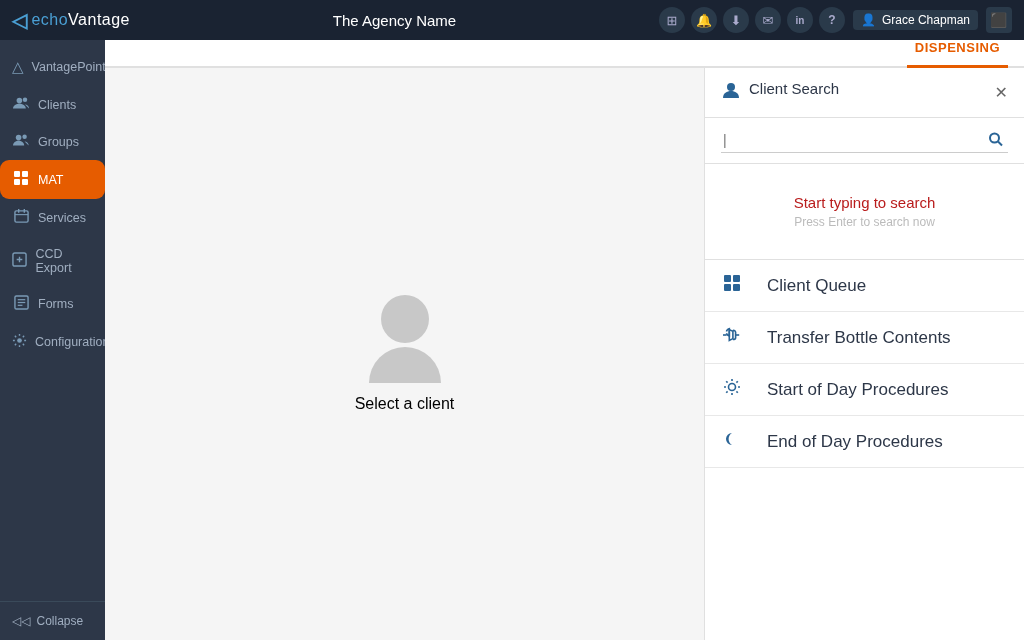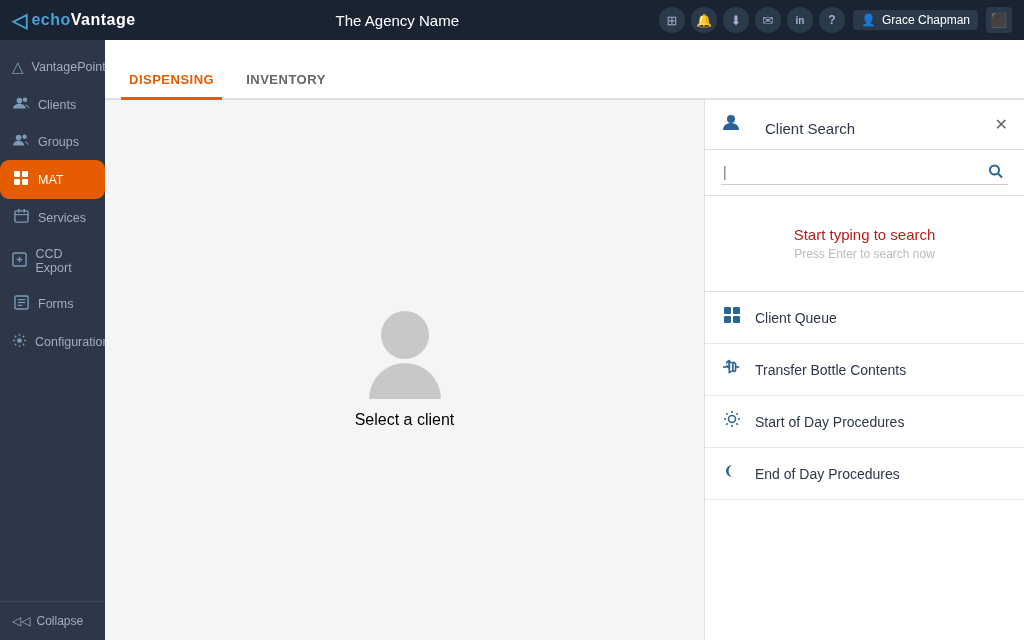--- a/index.html
+++ b/index.html
@@ -21,21 +21,21 @@
       gap: 4px;
     }
     .logo-icon {
       color: #4a9fd4;
       font-size: 20px;
       font-weight: bold;
     }
     .logo-text {
       color: #fff;
       font-size: 16px;
-      font-weight: 700;
+      font-weight: 400;
       letter-spacing: 0.5px;
     }
     .logo-text span { color: #4a9fd4; }
     .header-title {
       color: #fff;
       font-size: 15px;
       font-weight: 500;
     }
     .header-right {
       display: flex;
@@ -145,23 +145,24 @@
       background: #fff;
       position: relative;
     }
 
     
     .tabs-bar {
       display: flex;
       align-items: flex-end;
       border-bottom: 2px solid #e0e0e0;
       padding: 0 16px;
-      height: 60px;
+      height: 28px;
       flex-shrink: 0;
       background: #fff;
+      flex-direction: column;
     }
     .tab {
       padding: 0 8px 10px;
       font-size: 13px;
       font-weight: 600;
       cursor: pointer;
       color: #666;
       text-transform: uppercase;
       letter-spacing: 0.5px;
       border-bottom: 3px solid transparent;
@@ -224,22 +225,22 @@
     }
     .client-search-header {
       display: flex;
       align-items: center;
       justify-content: space-between;
       padding: 12px 16px;
       border-bottom: 1px solid #e0e0e0;
     }
     .client-search-title-row {
       display: flex;
-      align-items: flex-end;
-      gap: 24px;
+      align-items: flex-start;
+      gap: 8px;
     }
     .client-search-icon { color: #2a6496; font-size: 18px; }
     .client-search-title { font-size: 15px; color: #2d3748; font-weight: 500; }
     .close-btn {
       cursor: pointer;
       color: #666;
       font-size: 16px;
       line-height: 1;
     }
 
@@ -275,26 +276,26 @@
       text-align: center;
       border-bottom: 1px solid #e0e0e0;
     }
     .search-hint-main { color: #b91c1c; font-size: 15px; margin-bottom: 4px; }
     .search-hint-sub { color: #bbb; font-size: 12px; }
 
     
     .panel-menu-item {
       display: flex;
       align-items: center;
-      gap: 12px;
+      gap: 24px;
       padding: 14px 16px;
       border-bottom: 1px solid #e8e8e8;
       cursor: pointer;
       color: #2d3748;
-      font-size: 14px;
+      font-size: 17px;
       transition: background 0.1s;
     }
     .panel-menu-icon { color: #2a6496; font-size: 17px; width: 22px; text-align: center; }
   </style>
 </head>
 <body>
 
 <div class="top-header">
   <div class="logo">
     <span class="logo-icon">◁</span>

